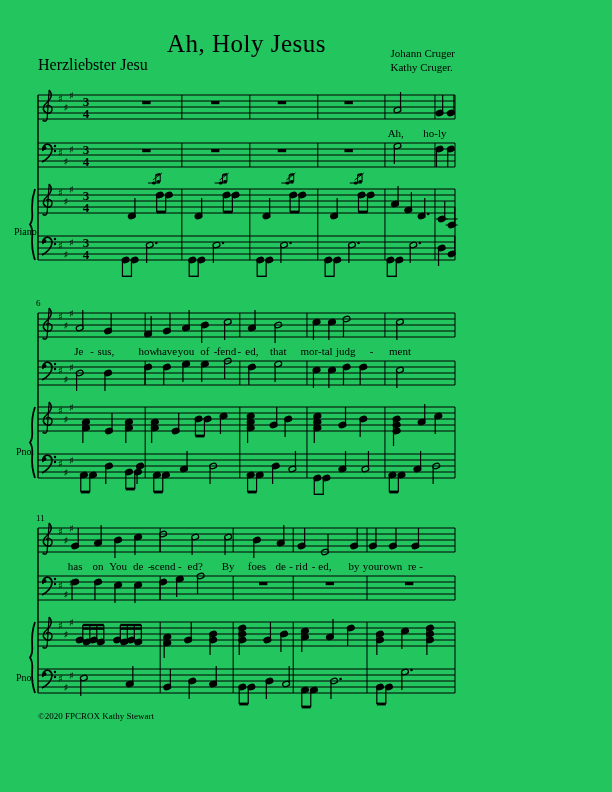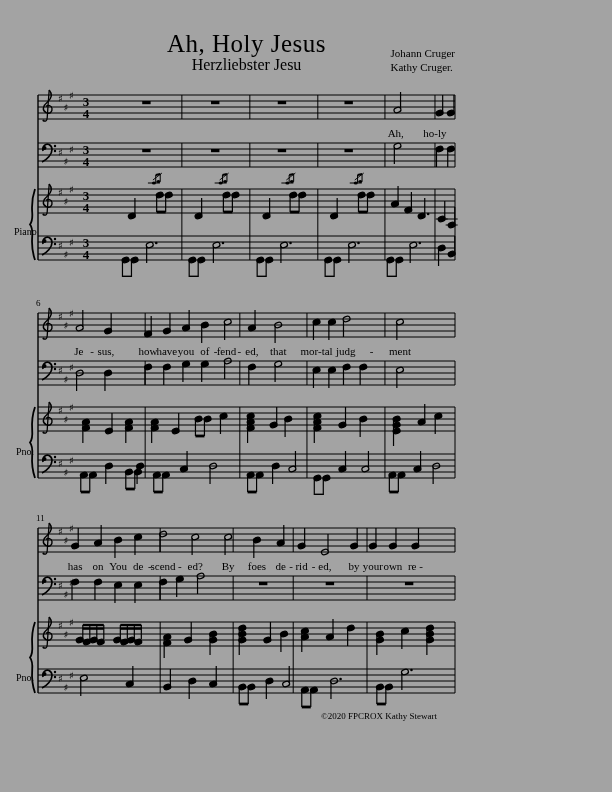--- a/index.html
+++ b/index.html
@@ -1,25 +1,25 @@
 <!DOCTYPE html>
 <html><head>
 <meta charset="utf-8">
 <style>
   html,body{margin:0;padding:0;background:#e8e8e8;}
-  .page{position:relative;width:612px;height:792px;background:#a3a3a3;margin:0 auto;
+  .page{position:relative;width:612px;height:792px;background:#22c55e;margin:0 auto;
         font-family:"Liberation Serif", serif;color:#000;overflow:hidden;}
   .title{position:absolute;left:38px;width:417px;top:30px;text-align:center;
          font-size:25px;letter-spacing:0.5px;}
-  .subtitle{position:absolute;left:38px;width:417px;top:56px;text-align:center;
+  .subtitle{position:absolute;left:38px;width:417px;top:56px;text-align:left;
             font-size:16px;}
   .credits{position:absolute;right:157px;top:46px;font-size:11px;line-height:14px;}
   .plabel{position:absolute;font-size:10px;margin-top:22px;}
   .sys{position:absolute;left:0;}
-  .footer{position:absolute;left:20px;width:417px;top:711px;text-align:right;font-size:9px;}
+  .footer{position:absolute;left:38px;width:417px;top:711px;text-align:left;font-size:9px;}
 </style>
 </head>
 <body>
 
 <div class="page">
   <div class="title">Ah, Holy Jesus</div>
   <div class="subtitle">Herzliebster Jesu</div>
   <div class="credits">
     <div>Johann Cruger</div>
     <div>Kathy Cruger.</div>

